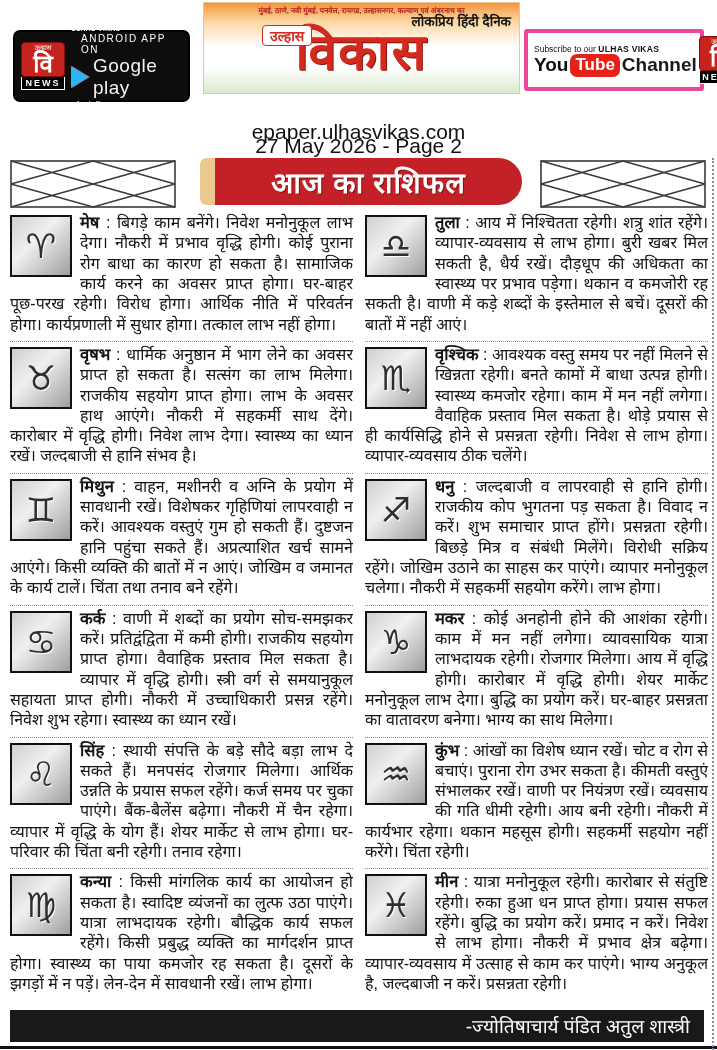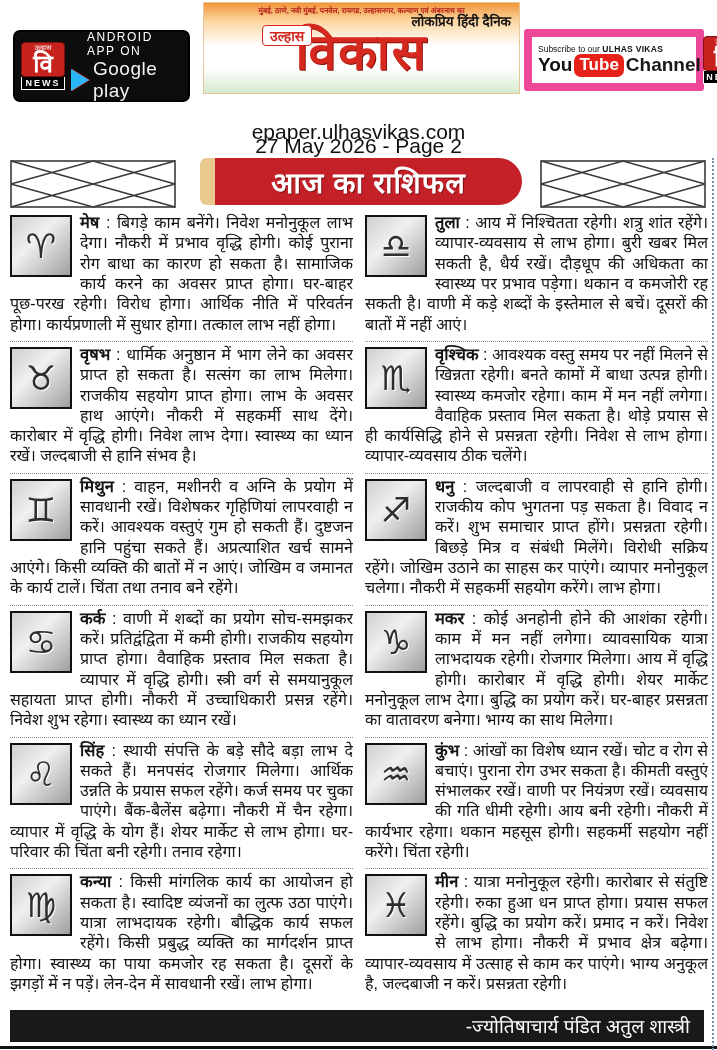--- a/index.html
+++ b/index.html
@@ -21,21 +21,21 @@
     color:#fff; padding:1px 0 0; line-height:1;
   }
   .mini-logo .tiny { font-size:7px; display:block; }
   .mini-logo .big-vi { font-size:24px; font-weight:bold; display:block; line-height:1.05; }
   .mini-logo .news-strip {
     background:#000; color:#fff; font-size:9px; font-weight:bold;
     letter-spacing:2px; border:1px solid #fff; border-top:none; display:block; padding:1px 0;
   }
   .app-badge .gp-col { flex:1; }
   .gp-brand { font-size:6.5px; font-weight:bold; letter-spacing:.5px; }
-  .gp-row1 { font-size:12px; letter-spacing:1.5px; margin:1px 0 0 16px; }
+  .gp-row1 { font-size:10px; letter-spacing:1.5px; margin:1px 0 0 10px; }
   .gp-row2 { display:flex; align-items:center; gap:4px; }
   .gp-tri { width:0; height:0; border-style:solid; border-width:11px 0 11px 18px;
     border-color:transparent transparent transparent #29b6f6;
     filter:drop-shadow(1px 0 0 #e53935); }
   .gp-text { font-size:19px; color:#f3f3f3; letter-spacing:.5px; }
   .gp-row3 { font-size:8px; font-weight:bold; margin-left:6px; }
 
   .masthead {
     position:absolute; left:203px; top:2px; width:317px; height:92px;
     background:linear-gradient(180deg,#f3953b 0%,#fbd6a1 20%,#ffffff 48%,#ffffff 72%,#d7e9cd 100%);
@@ -60,21 +60,21 @@
   .mh-gp-chip { background:#000; color:#fff; font-size:6px; border-radius:2px; padding:1px 3px; }
   .soc { width:10px; height:10px; border-radius:2px; color:#fff; font-size:7px;
     line-height:10px; text-align:center; font-weight:bold; flex:0 0 auto; }
   .soc.fb{background:#3b5998;} .soc.tw{background:#1da1f2;}
   .soc.yt{background:#e62117;} .soc.ig{background:linear-gradient(45deg,#f9ce34,#ee2a7b,#6228d7);}
   .mh-handle { flex:1; text-align:left; }
   .mh-mobile { font-size:8px; font-weight:bold; color:#222; }
 
   .yt-badge {
     position:absolute; left:524px; top:29px; width:180px; height:62px;
-    background:#fff; border:8px solid #ec4899; border-radius:3px;
+    background:#fff; border:4px solid #ec4899; border-radius:3px;
     display:flex; align-items:center;
   }
   .yt-left { flex:1; padding:3px 2px 3px 6px; }
   .yt-line1 { font-size:8.5px; color:#111; white-space:nowrap; }
   .yt-line1 b { letter-spacing:.3px; }
   .yt-line2 { display:flex; align-items:center; gap:2px; margin-top:0; }
   .yt-you { font-size:19px; font-weight:bold; color:#111; }
   .yt-tube { font-size:17px; font-weight:bold; color:#fff; background:#e62117;
     border-radius:7px; padding:1px 5px 2px; }
   .yt-channel { font-size:19px; font-weight:bold; color:#1a1a1a; }

